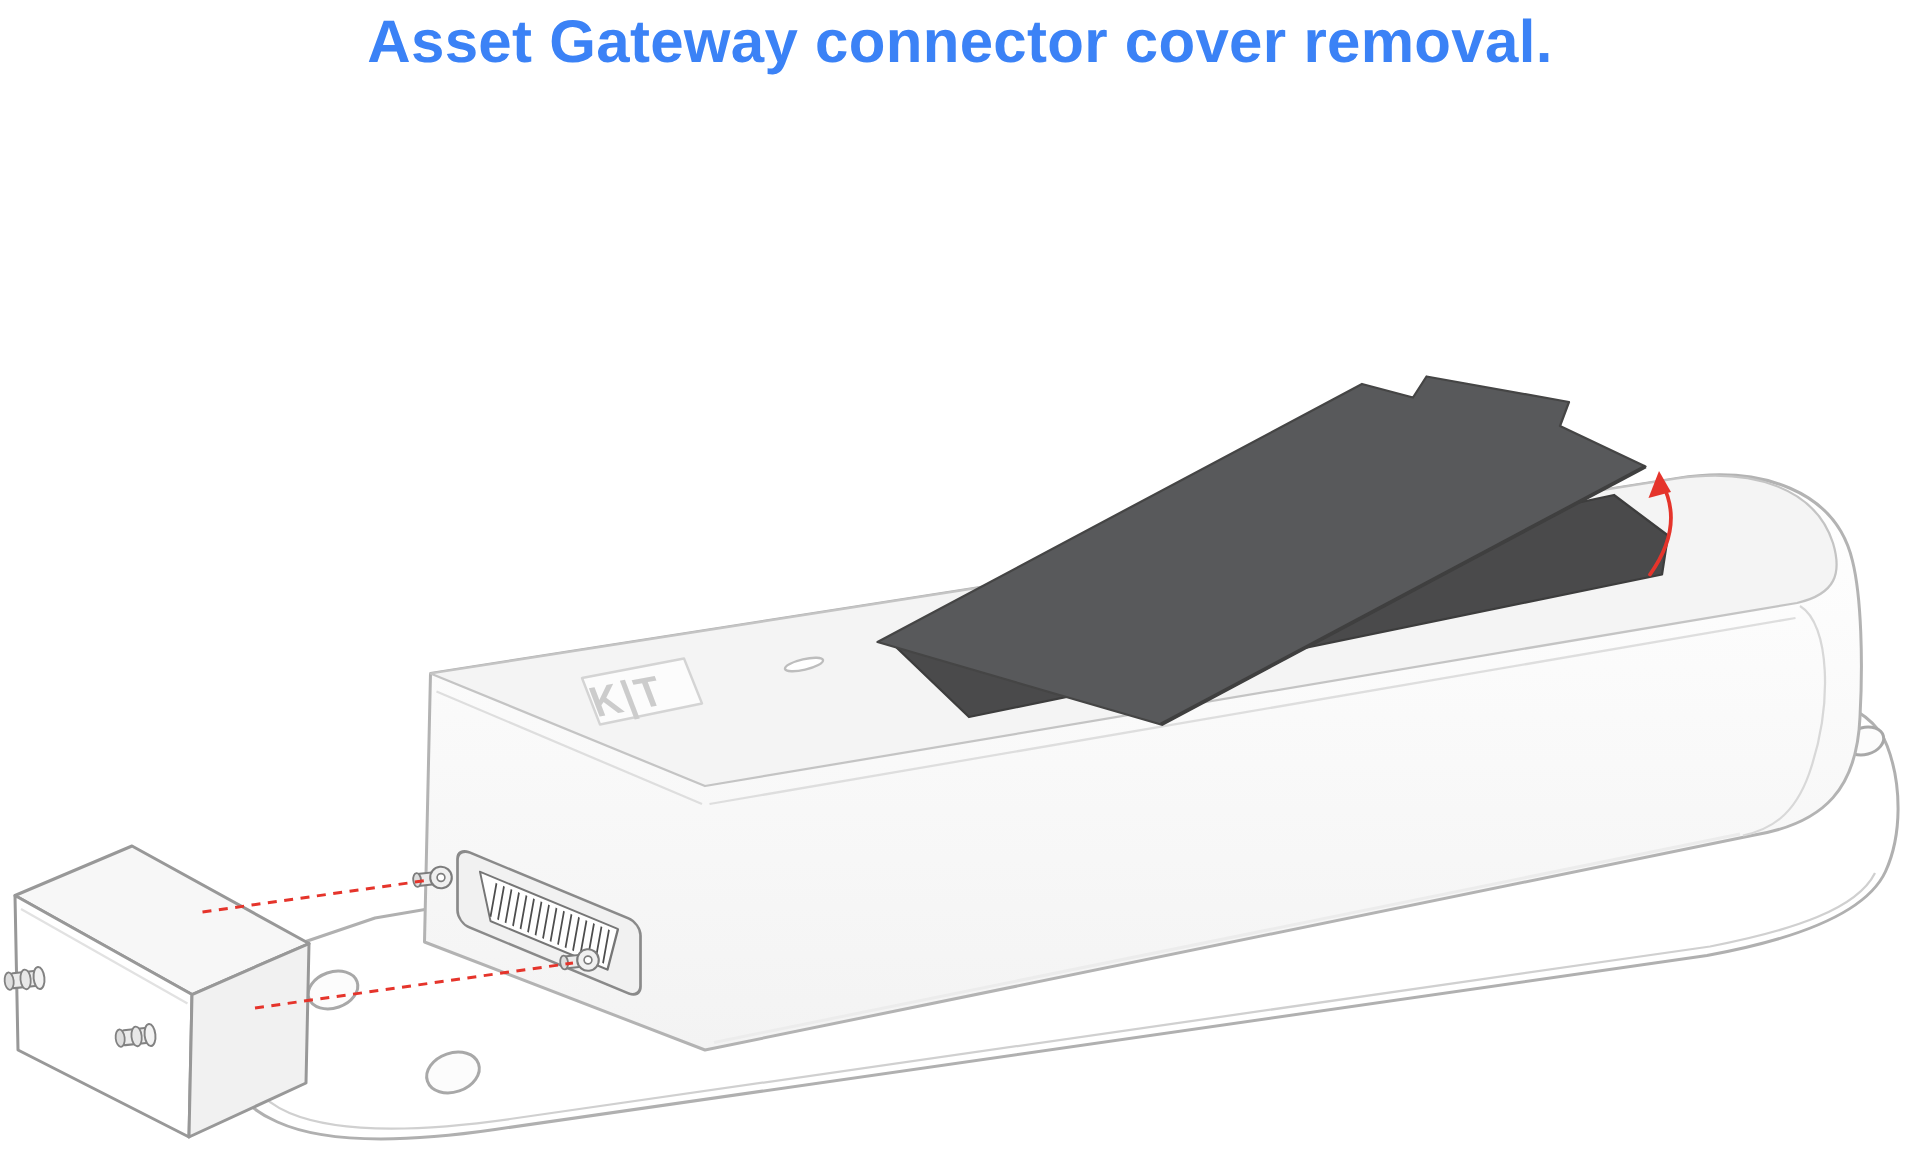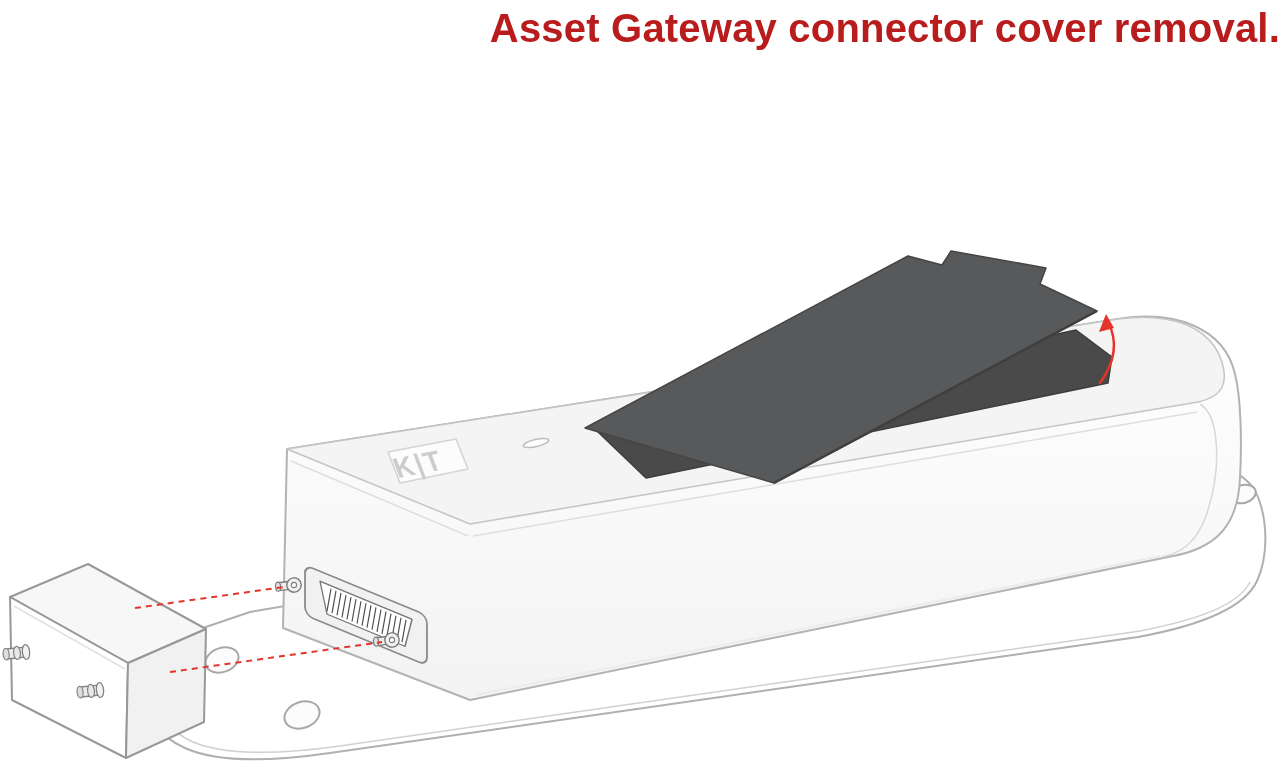--- a/index.html
+++ b/index.html
@@ -8,26 +8,26 @@
     background:#ffffff;
     font-family:"Liberation Sans", sans-serif;
     overflow:hidden;
     position:relative;
   }
   .figure-title{
     position:absolute;
     top:2px;left:0;
     width:1280px;
     margin:0;
-    text-align:right;
+    text-align:center;
     font-size:40px;
     line-height:52px;
     font-weight:700;
     letter-spacing:0.2px;
-    color:#b91c1c;
+    color:#3b82f6;
   }
   .stage{position:absolute;top:0;left:0;}
   svg{display:block;}
 </style>
 </head>
 <body>
 
 <h1 class="figure-title">Asset Gateway connector cover removal.</h1>
 
 <div class="stage">

